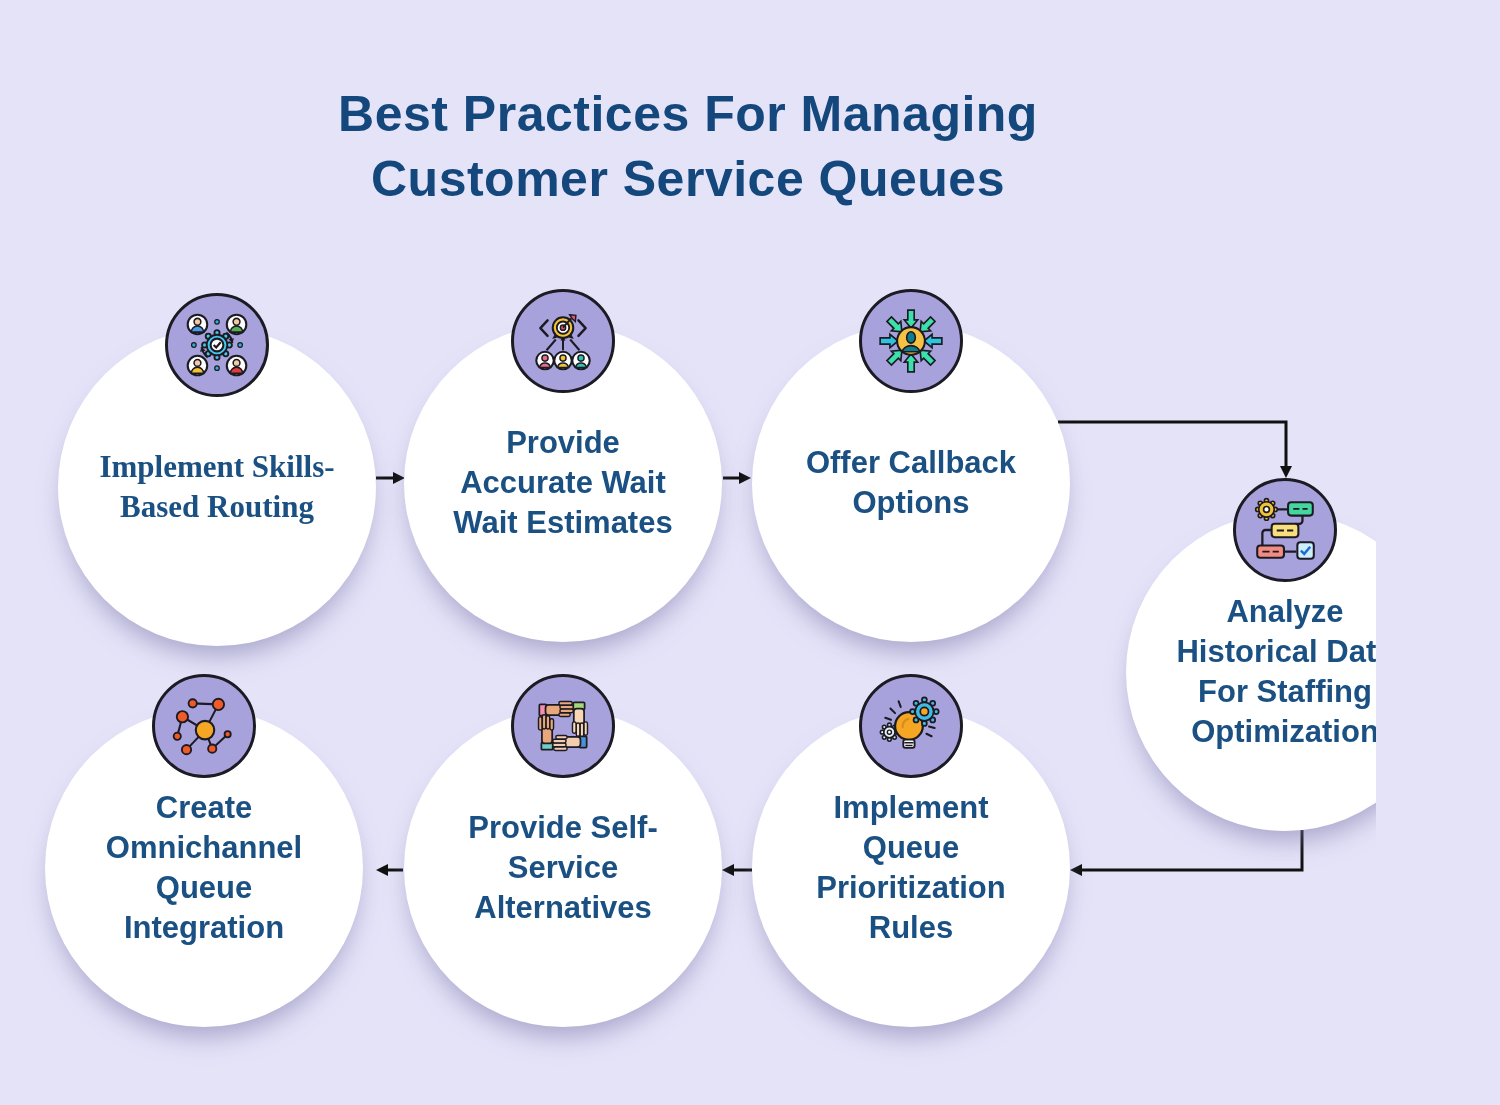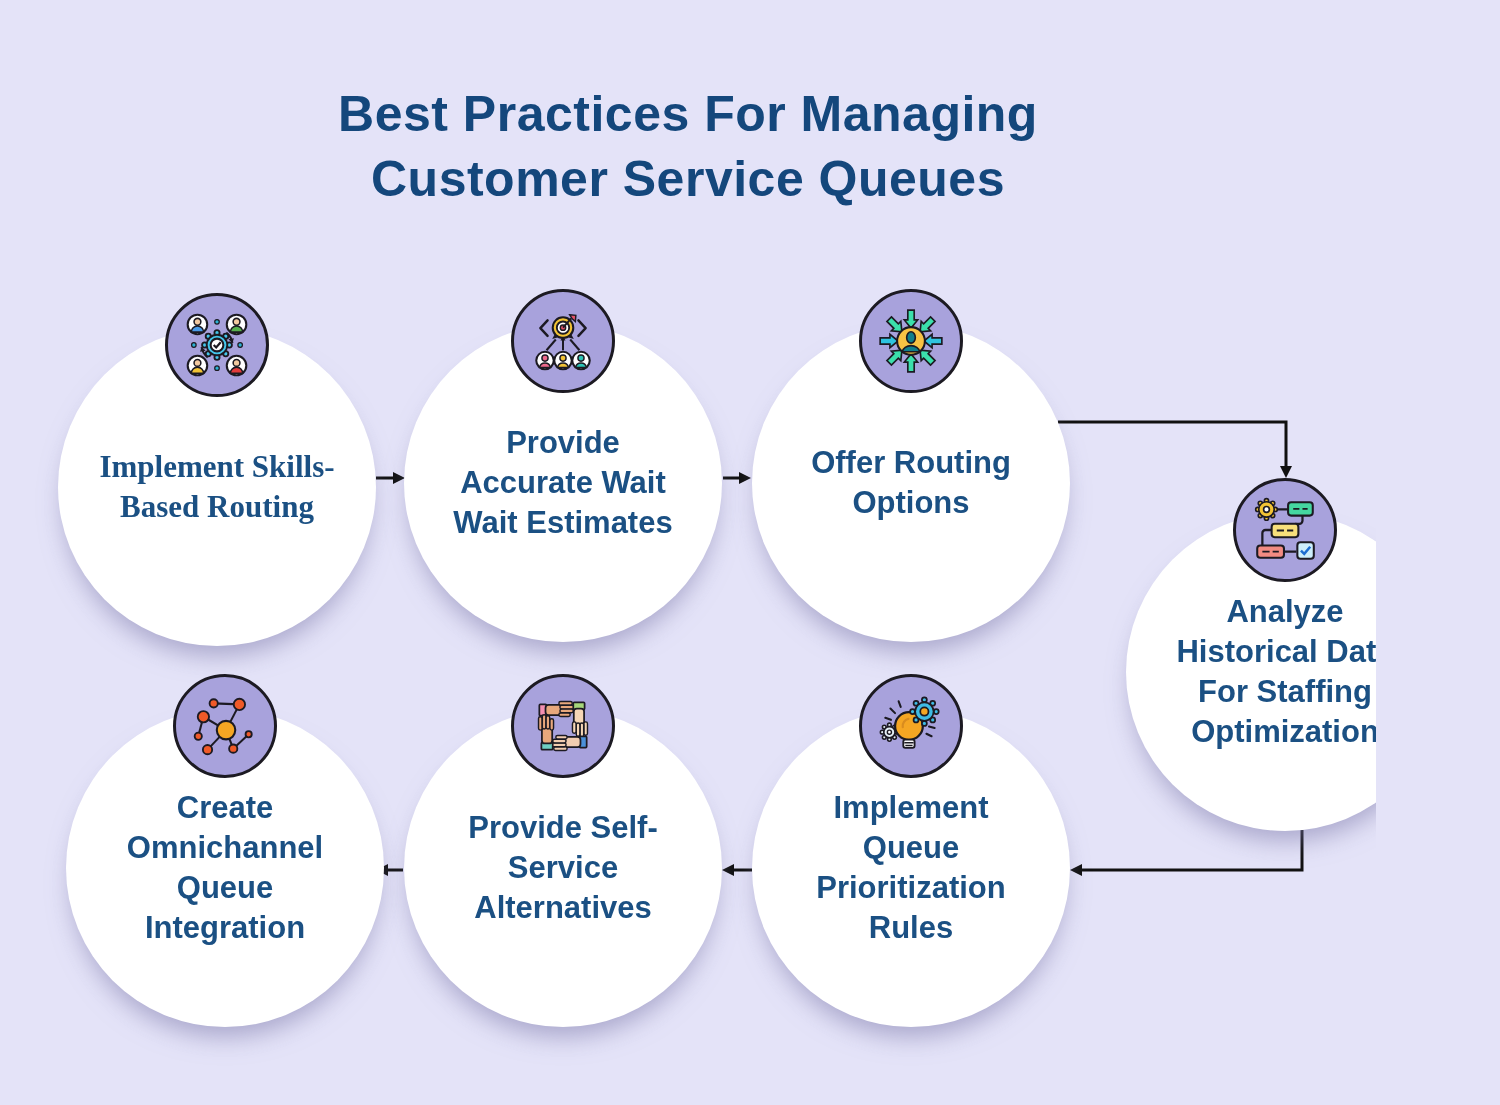--- a/index.html
+++ b/index.html
@@ -157,21 +157,21 @@
             <circle cy="-2.4" r="3" fill="#2ec4b6" stroke="#1c1a22" stroke-width="1.4"></circle>
             <path d="M-5.3 6.8 a5.4 5.4 0 0 1 10.6 0 z" fill="#2ec4b6" stroke="#1c1a22" stroke-width="1.4"></path>
           </g>
         </g>
       </svg>
     </div>
   </div>
 
   <div class="node" style="left:752px; top:324px;">
     <div class="circle">
-      <div class="label">Offer Routing
+      <div class="label">Offer Callback
 Options</div>
     </div>
     <div class="badge">
       <svg viewBox="0 0 70 70">
         <defs>
           <path id="cbarr" d="M5 31.9 h9.5 v-3.4 l8 6.5 -8 6.5 v-3.4 h-9.5 z"></path>
         </defs>
         <use href="#cbarr" transform="rotate(0 35 35)" fill="#2ec4e0" stroke="#1c1a22" stroke-width="1.6"></use>
         <use href="#cbarr" transform="rotate(45 35 35)" fill="#3be0ac" stroke="#1c1a22" stroke-width="1.6"></use>
         <use href="#cbarr" transform="rotate(90 35 35)" fill="#3be0ac" stroke="#1c1a22" stroke-width="1.6"></use>
@@ -308,21 +308,21 @@
             <rect x="31" y="11.2" width="13" height="3.5" rx="1.7"></rect>
             <rect x="32" y="14.9" width="14" height="3.5" rx="1.7"></rect>
             <rect x="32" y="18.6" width="13" height="3.5" rx="1.7"></rect>
             <rect x="31" y="22.3" width="11" height="3.5" rx="1.7"></rect>
           </g>
         </g>
       </svg>
     </div>
   </div>
 
-  <div class="node" style="left:66px; top:709px;">
+  <div class="node" style="left:45px; top:709px;">
     <div class="circle">
       <div class="label">Create
 Omnichannel
 Queue
 Integration</div>
     </div>
     <div class="badge">
       <svg viewBox="0 0 70 70">
         <g stroke="#1c1a22" stroke-width="2">
           <line x1="36" y1="39" x2="49" y2="14"></line>

